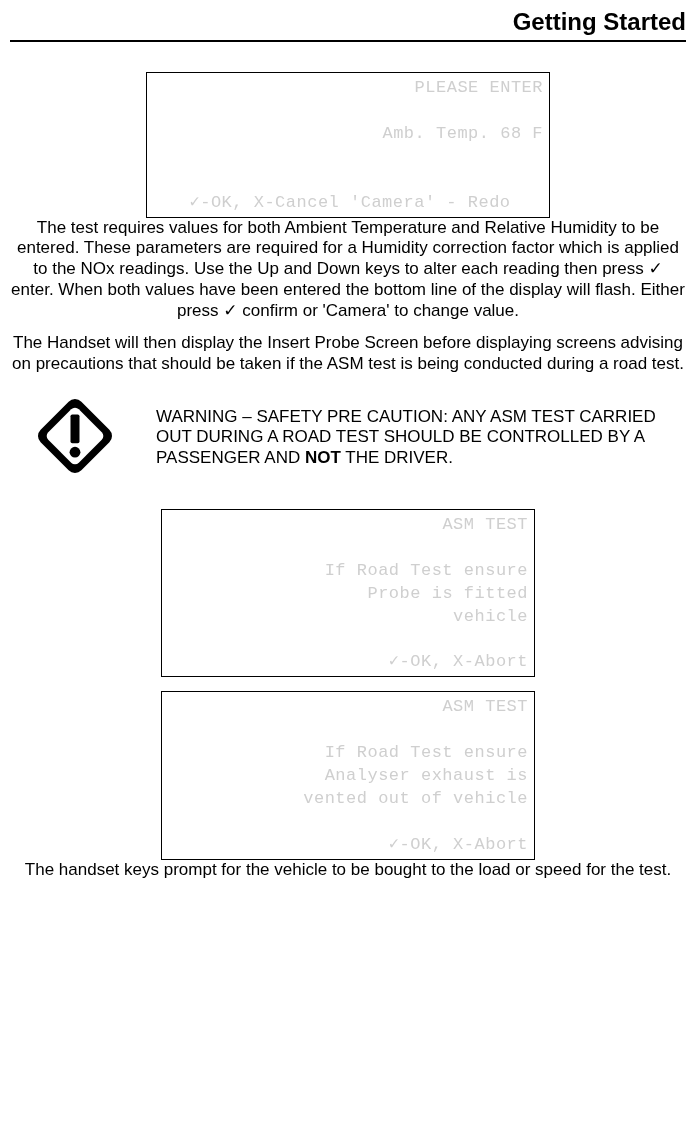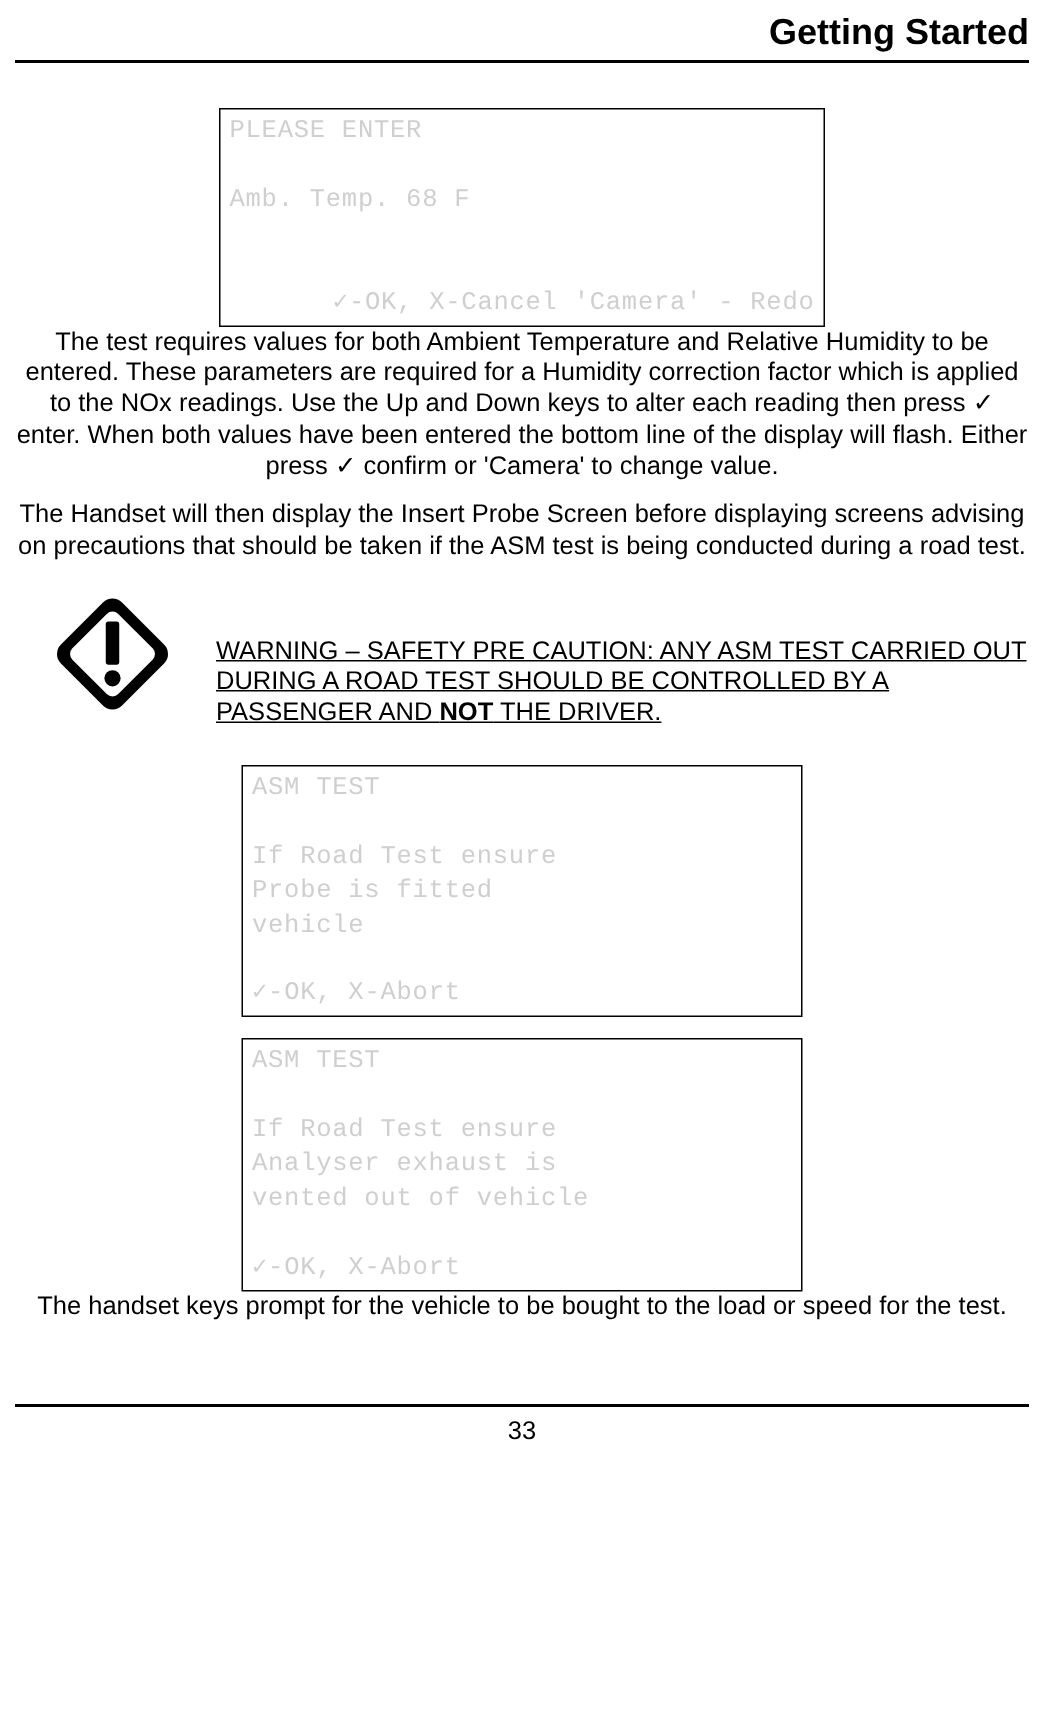--- a/index.html
+++ b/index.html
@@ -39,35 +39,34 @@
     margin: 0 auto;
     padding: 4px 6px 2px 6px;
     font-family: "Courier New", Courier, monospace;
     font-size: 17px;
     color: #cfcfcf;
     letter-spacing: 0.5px;
     text-align: center;
     line-height: 1.35;
   }
   .lcd-box.wide { width: 390px; }
-  .lcd-box .l { text-align: left; }
-  .lcd-box .foot { text-align: right; padding-left: 4px; }
+  .lcd-box .l { text-align: right; }
+  .lcd-box .foot { text-align: center; padding-left: 4px; }
   .body-text {
     font-size: 17px;
     line-height: 1.22;
     margin: 2px 0 10px 0;
     text-align: center;
   }
   .body-text.tight { margin-top: 0; }
   .warn-row {
     display: flex;
-    align-items: flex-end;
-    gap: 24px;
+    align-items: center;
+    gap: 36px;
     margin: 6px 0 24px 0;
-    text-decoration: underline;
   }
   .warn-icon {
     flex: none;
     margin-left: 20px;
   }
   .warn-text {
     font-size: 17px;
     line-height: 1.22;
     padding-top: 0;
   }
@@ -143,18 +142,14 @@
     <div class="l">&nbsp;</div>
     <div class="l">If Road Test ensure</div>
     <div class="l">Analyser exhaust is</div>
     <div class="l">vented out of vehicle</div>
     <div class="l">&nbsp;</div>
     <div class="l">✓-OK,    X-Abort</div>
   </div>
 
   <p class="body-text tight">The handset keys prompt for the vehicle to be bought to the load or speed for the test.</p>
 
-  <div class="footer-wrap">
-    <hr class="hr-bottom">
-    <div class="pagenum">33</div>
-  </div>
 
 </div>
 
 </body></html>

